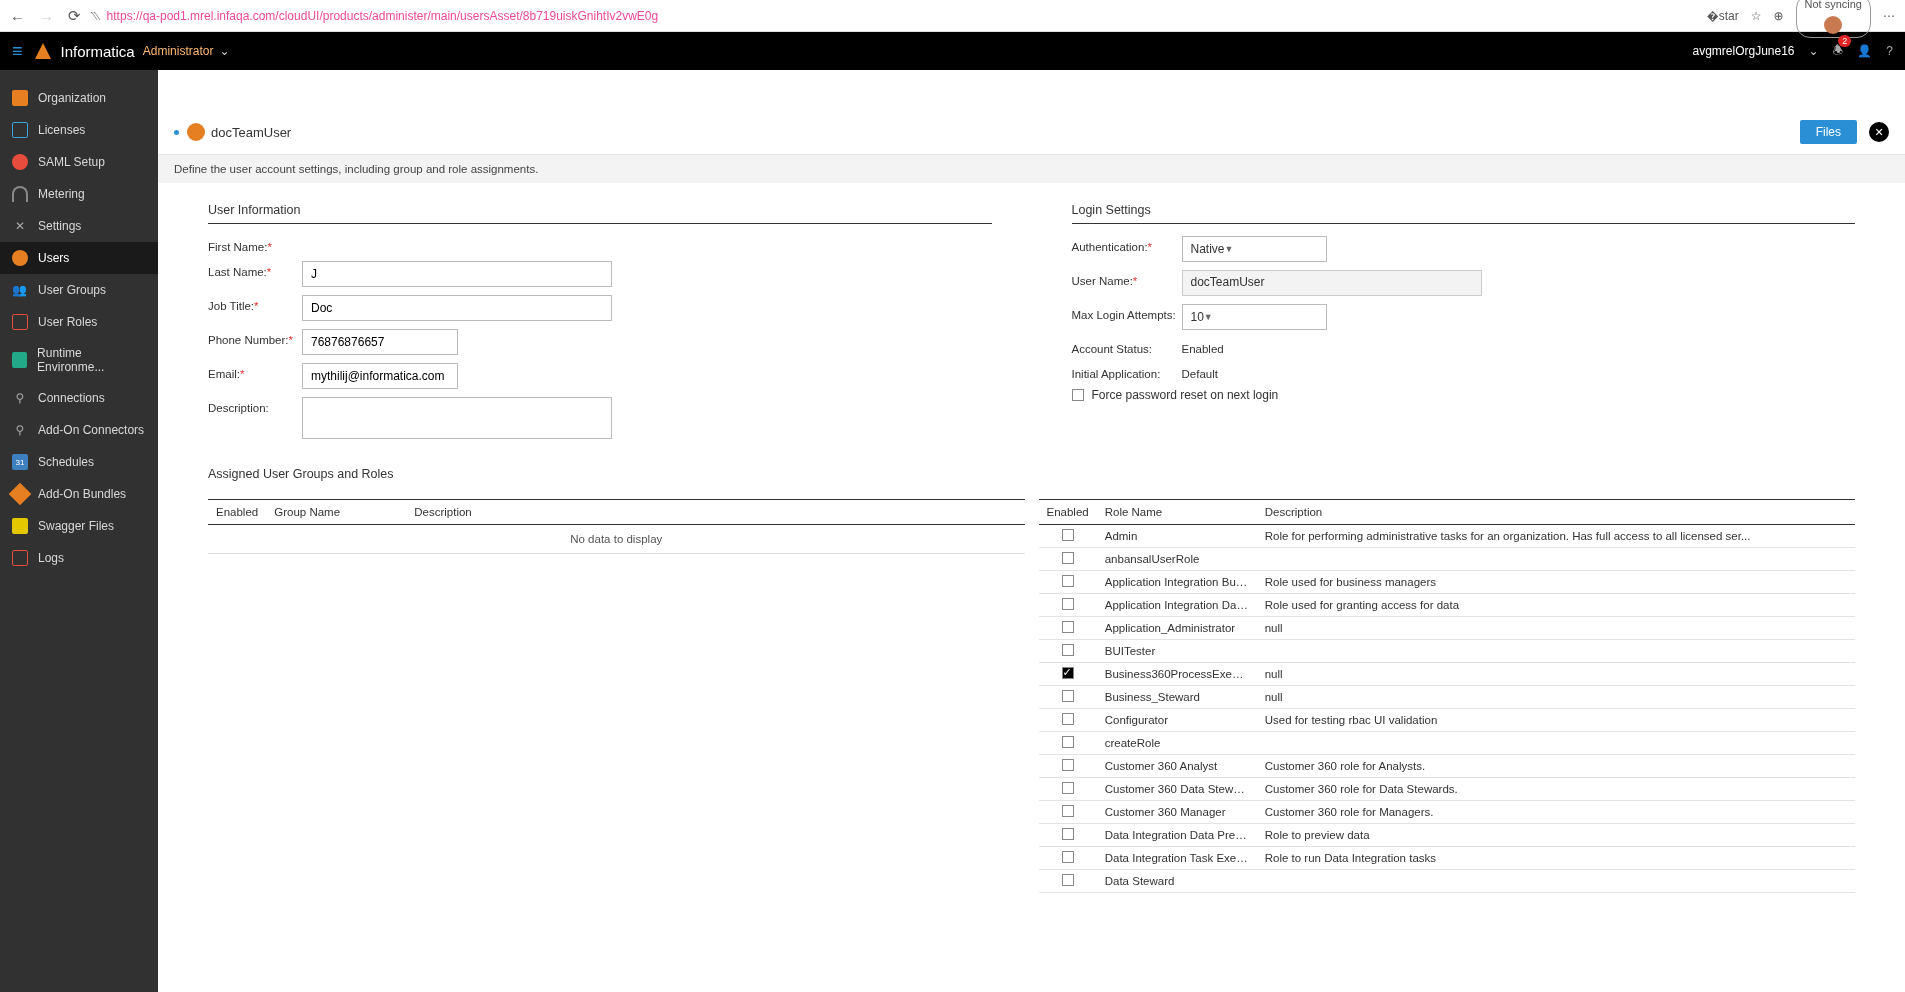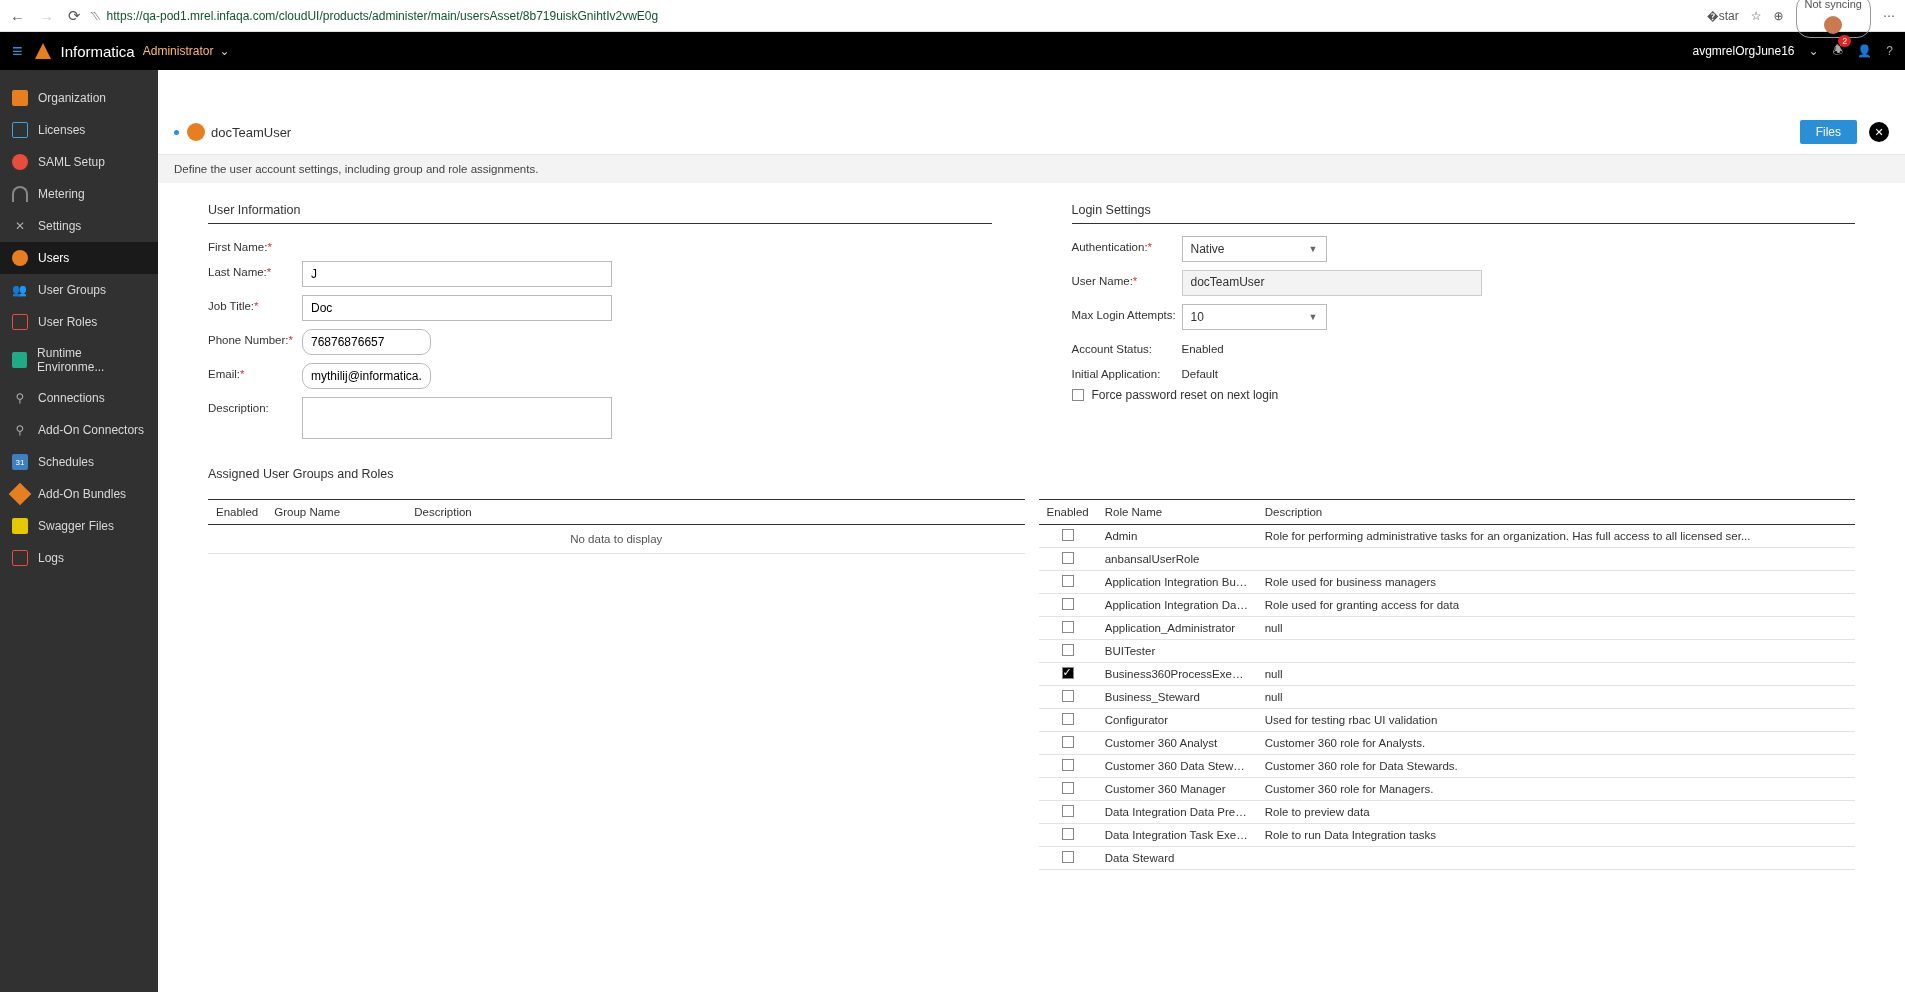--- a/index.html
+++ b/index.html
@@ -3,21 +3,21 @@
 <meta charset="utf-8">
 <style>
 * { box-sizing: border-box; margin: 0; padding: 0; }
 body { font-family: "Segoe UI", Arial, sans-serif; font-size: 12px; color: #333; background: #fff; }
 
 
 .browser-bar { height: 32px; display: flex; align-items: center; padding: 0 10px; border-bottom: 1px solid #e0e0e0; gap: 10px; }
 .browser-icons-left { display: flex; gap: 14px; align-items: center; color: #555; }
 .browser-icons-left span { cursor: pointer; font-size: 15px; }
 .url-area { flex: 1; display: flex; align-items: center; gap: 6px; }
-.url-text { color: #14532d; font-size: 12px; }
+.url-text { color: #ec4899; font-size: 12px; }
 .browser-icons-right { display: flex; gap: 12px; align-items: center; color: #555; }
 .not-syncing { border: 1px solid #999; border-radius: 14px; padding: 3px 8px; display: flex; align-items: center; gap: 6px; font-size: 11px; flex-direction: column; }
 .avatar-tiny { width: 18px; height: 18px; border-radius: 50%; background: #c97a50; }
 
 
 .app-header { height: 38px; background: #000; display: flex; align-items: center; padding: 0 12px; color: #fff; }
 .hamburger { color: #2b8fd6; font-size: 18px; margin-right: 10px; }
 .logo-tri { width: 20px; height: 20px; margin-right: 8px; display: inline-block; }
 .brand { font-size: 15px; font-weight: 400; color: #fff; }
 .module { font-size: 12px; color: #fdba74; margin-left: 8px; }
@@ -60,23 +60,23 @@
 
 .content { flex: 1; overflow: auto; padding: 0 50px 20px; }
 .two-col { display: flex; gap: 80px; margin-top: 20px; }
 .col { flex: 1; }
 .section-title { font-size: 12.5px; color: #333; padding-bottom: 6px; border-bottom: 1px solid #333; margin-bottom: 12px; }
 .form-row { display: flex; align-items: flex-start; margin-bottom: 8px; }
 .form-label { width: 94px; font-size: 11.5px; color: #333; padding-top: 5px; }
 .form-label-wide { width: 110px; }
 .req { color: #d33; }
 .text-input { width: 310px; border: 1px solid #bbb; padding: 4px 8px; font-size: 12px; height: 26px; }
-.text-input.sm { width: 129px; border-radius: 10px; }
+.text-input.sm { width: 156px; }
 .textarea { width: 310px; height: 42px; border: 1px solid #bbb; padding: 4px 8px; font-size: 12px; resize: none; }
-.select-wrap { width: 145px; border: 1px solid #bbb; height: 26px; display: flex; align-items: center; padding: 11px 8px; justify-content: space-between; background: #fff; cursor: pointer; }
+.select-wrap { width: 145px; border: 1px solid #bbb; height: 26px; display: flex; align-items: center; padding: 11px 8px; justify-content: flex-start; background: #fff; cursor: pointer; }
 .caret { font-size: 9px; color: #666; }
 .readonly-user { width: 300px; border: 1px solid #ccc; background: #f3f3f3; height: 26px; padding: 4px 8px; font-size: 12px; }
 .static-val { font-size: 11.5px; padding-top: 5px; }
 .checkbox-row { display: flex; align-items: center; gap: 8px; margin-top: 6px; }
 
 .groups-section { margin-top: 20px; }
 .tables-row { display: flex; gap: 14px; margin-top: 10px; }
 .tbl { flex: 1; }
 .tbl-widths-groups col:nth-child(1){width:58px;} .tbl-widths-groups col:nth-child(2){width:140px;}
 .tbl-widths-roles col:nth-child(1){width:58px;} .tbl-widths-roles col:nth-child(2){width:160px;}
@@ -356,20 +356,25 @@
                     <td>Business_Steward</td>
                     <td>null</td>
                   </tr>
                   <tr>
                     <td style="text-align: center;"><span class="chk"></span></td>
                     <td>Configurator</td>
                     <td>Used for testing rbac UI validation</td>
                   </tr>
                   <tr>
                     <td style="text-align: center;"><span class="chk"></span></td>
+                    <td>createRole</td>
+                    <td></td>
+                  </tr>
+                  <tr>
+                    <td style="text-align: center;"><span class="chk"></span></td>
                     <td>Customer 360 Analyst</td>
                     <td>Customer 360 role for Analysts.</td>
                   </tr>
                   <tr>
                     <td style="text-align: center;"><span class="chk"></span></td>
                     <td>Customer 360 Data Steward</td>
                     <td>Customer 360 role for Data Stewards.</td>
                   </tr>
                   <tr>
                     <td style="text-align: center;"><span class="chk"></span></td>

